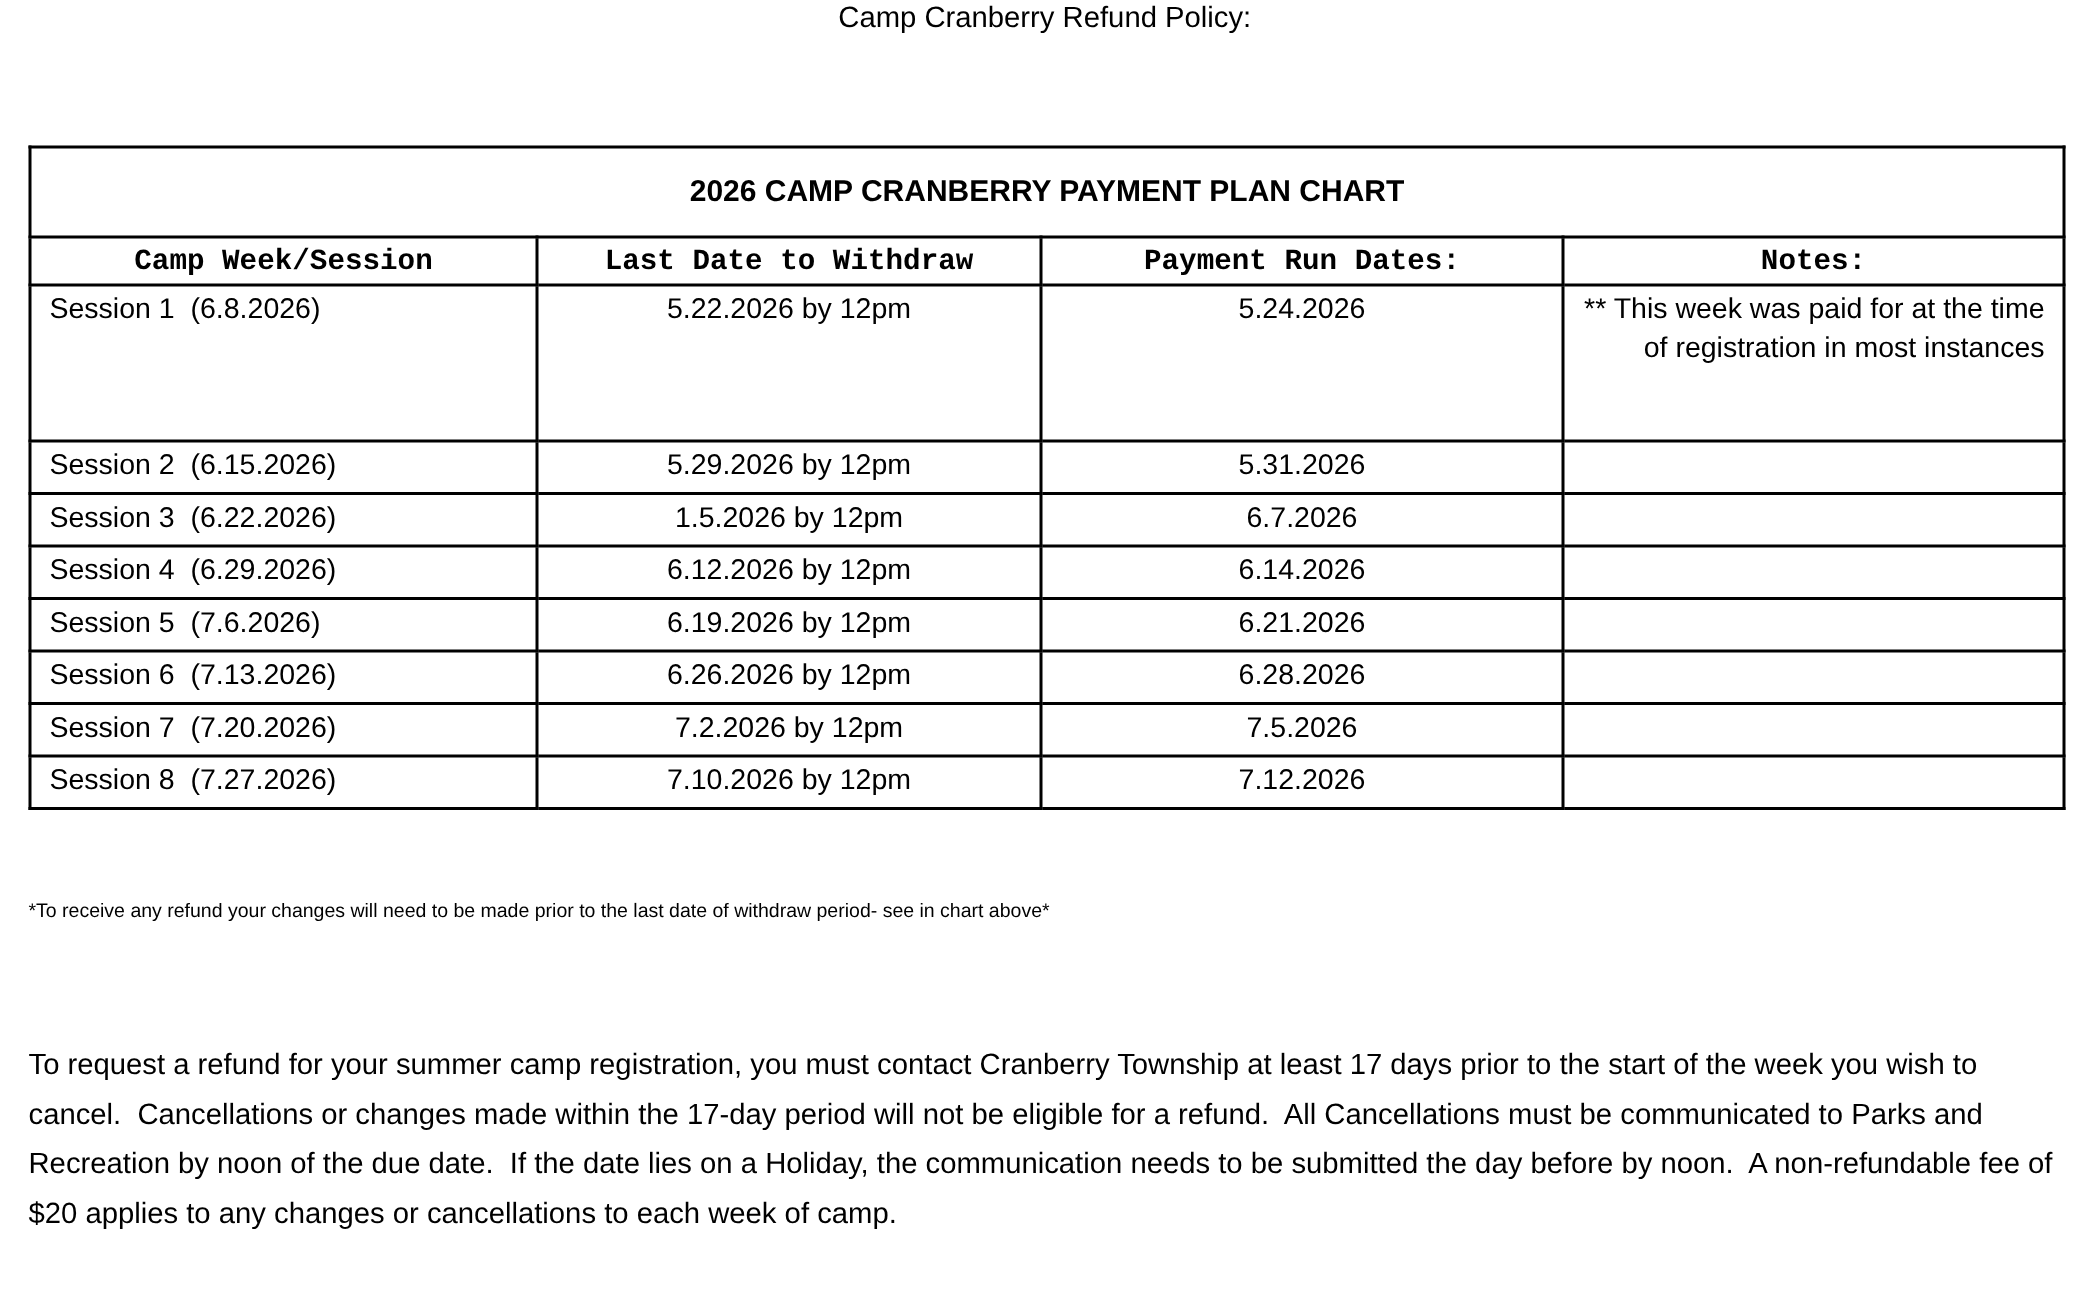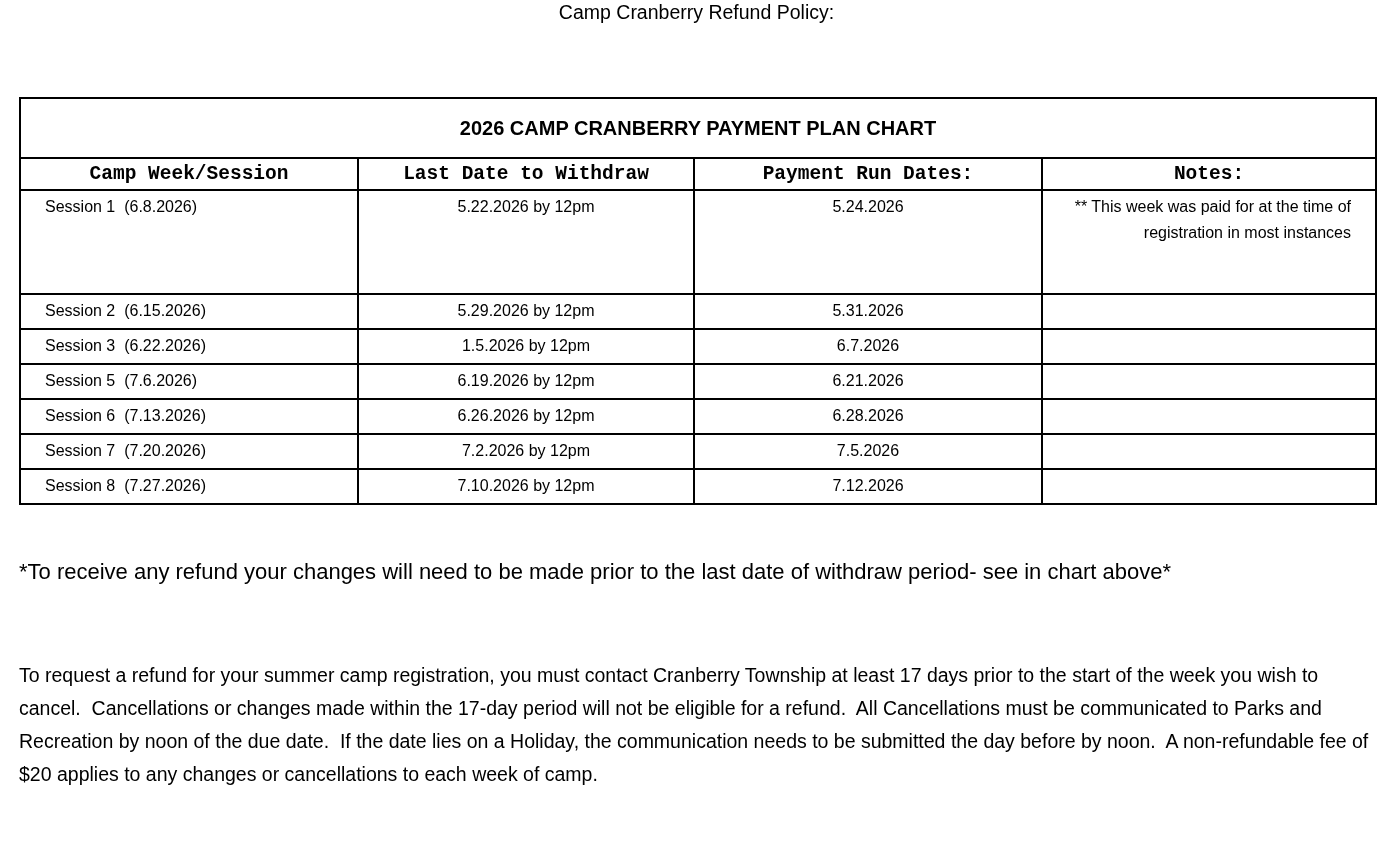--- a/index.html
+++ b/index.html
@@ -27,23 +27,23 @@
     table-layout: fixed;
     margin: 73px 0 0 19px;
     width: 1356px;
   }
   col.c1 { width: 338px; }
   col.c2 { width: 336px; }
   col.c3 { width: 348px; }
   col.c4 { width: 334px; }
   table.plan td, table.plan th {
     border: 2px solid #000000;
-    font-size: 16px;
+    font-size: 19px;
     line-height: 26px;
-    padding: 3px 24px;
+    padding: 3px 12px;
     vertical-align: top;
     white-space: pre-wrap;
     overflow: hidden;
   }
   tr.title-row td {
     height: 26px;
     text-align: center;
     font-weight: bold;
     font-size: 20px;
     vertical-align: middle;
@@ -58,21 +58,21 @@
     padding: 2px;
     font-family: Liberation Mono, monospace;
   }
   tr.row-tall td { height: 96px; }
   tr.row-std td { height: 27px; }
   td.cell-session { text-align: left; padding-left: 12px; }
   td.cell-withdraw, td.cell-payment { text-align: center; }
   td.cell-notes { text-align: right; line-height: 32px; padding-top: 1px; margin-left: 40px; }
   .footnote {
     margin: 54px 0 0 19px;
-    font-size: 22px;
+    font-size: 13px;
     line-height: 26px;
     white-space: pre-wrap;
   }
   .policy {
     margin: 74px 18px 0 19px;
     width: 1357px;
     font-size: 19.5px;
     line-height: 33px;
     white-space: pre-wrap;
   }
@@ -114,20 +114,26 @@
         <td class="cell-payment">5.31.2026</td>
         <td class="cell-notes"></td>
       </tr>
       <tr class="row-std">
         <td class="cell-session">Session 3  (6.22.2026)</td>
         <td class="cell-withdraw">1.5.2026 by 12pm</td>
         <td class="cell-payment">6.7.2026</td>
         <td class="cell-notes"></td>
       </tr>
       <tr class="row-std">
+        <td class="cell-session">Session 4  (6.29.2026)</td>
+        <td class="cell-withdraw">6.12.2026 by 12pm</td>
+        <td class="cell-payment">6.14.2026</td>
+        <td class="cell-notes"></td>
+      </tr>
+      <tr class="row-std">
         <td class="cell-session">Session 5  (7.6.2026)</td>
         <td class="cell-withdraw">6.19.2026 by 12pm</td>
         <td class="cell-payment">6.21.2026</td>
         <td class="cell-notes"></td>
       </tr>
       <tr class="row-std">
         <td class="cell-session">Session 6  (7.13.2026)</td>
         <td class="cell-withdraw">6.26.2026 by 12pm</td>
         <td class="cell-payment">6.28.2026</td>
         <td class="cell-notes"></td>

